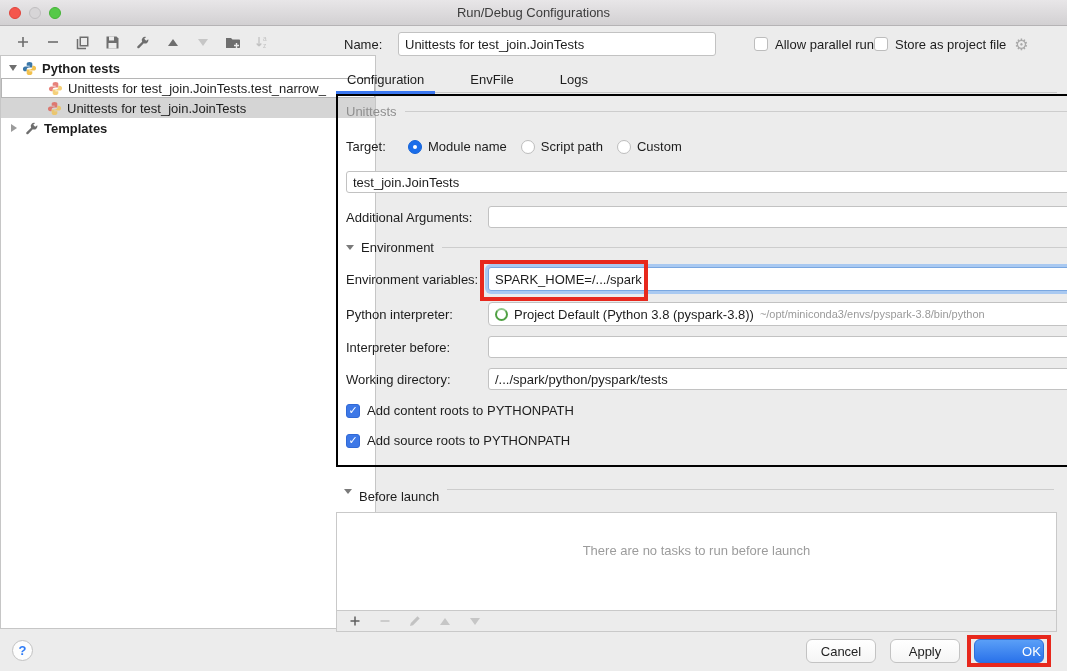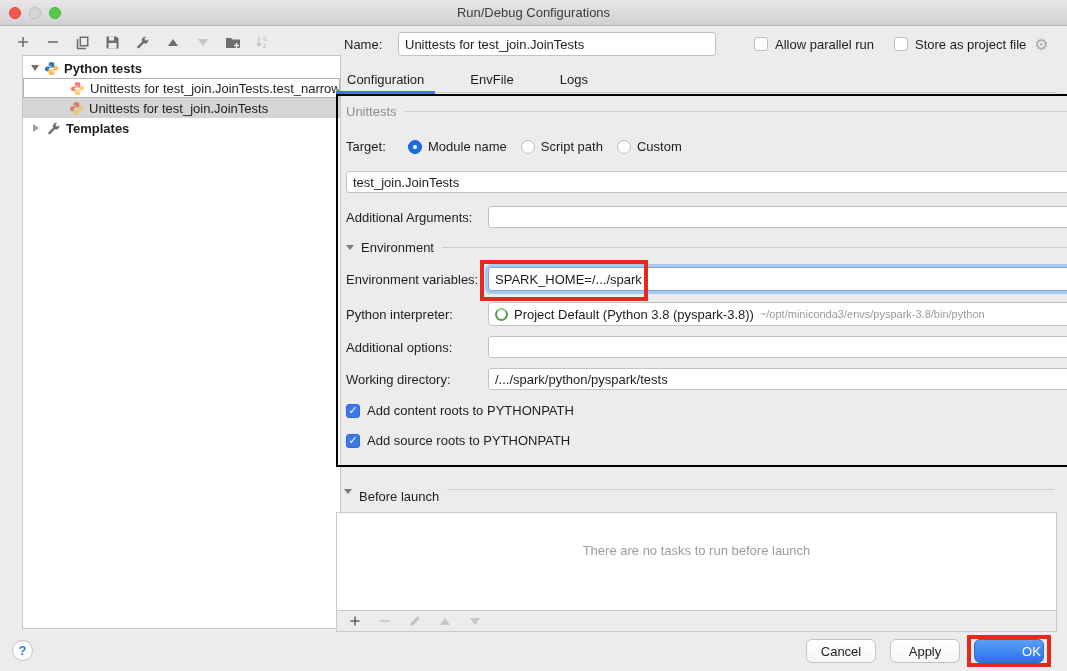--- a/index.html
+++ b/index.html
@@ -21,21 +21,21 @@
   .light.gray{background:#d7d5d7;border:1px solid #c0bec0;}
   .light.green{background:#56c949;border:1px solid #45b337;}
   .wtitle{position:absolute;left:0;right:0;top:5px;text-align:center;color:#3c3c3c;}
   
   .ltoolbar{position:absolute;left:14px;top:33px;height:18px;display:flex;gap:13px;align-items:center;}
   .tbi{width:17px;height:17px;display:inline-flex;align-items:center;justify-content:center;color:#6e6e6e;}
   .tbi.dis{color:#c2c2c2;}
   .tri-up{width:0;height:0;border-left:5px solid transparent;border-right:5px solid transparent;border-bottom:7px solid #6e6e6e;}
   .tri-dn{width:0;height:0;border-left:5px solid transparent;border-right:5px solid transparent;border-top:7px solid #c6c6c6;}
   
-  .tree{position:absolute;left:22px;top:55px;width:319px;height:574px;background:#fff;border:1px solid #c6c6c6;padding-top:2px;}
+  .tree{position:absolute;left:0;top:55px;width:376px;height:574px;background:#fff;border:1px solid #c6c6c6;padding-top:2px;}
   .trow{height:20px;display:flex;align-items:center;white-space:nowrap;overflow:hidden;}
   .tree-arrow-down{width:0;height:0;border-left:4px solid transparent;border-right:4px solid transparent;border-top:6px solid #6f6f6f;margin:0 5px 0 8px;flex:none;}
   .tree-arrow-right{width:0;height:0;border-top:4px solid transparent;border-bottom:4px solid transparent;border-left:6px solid #9b9b9b;margin:0 7px 0 10px;flex:none;}
   .trow.bold{font-weight:bold;}
   .trow.child{padding-left:46px;}
   .trow.outlined{border:1px solid #b5b5b5;}
   .trow.selected{background:#d5d5d5;}
   .ticon{width:15px;height:15px;margin-right:5px;flex:none;}
   
   .namerow{position:absolute;left:344px;top:32px;right:10px;height:24px;display:flex;align-items:center;}
@@ -197,21 +197,21 @@
   </div>
 </div>
 
 <div class="namerow">
   <span class="lbl">Name:</span>
   <input id="name-input" class="textfield" value="Unittests for test_join.JoinTests" style="">
   <span class="cbwrap" style="margin-left:38px;">
     <span class="cb"></span>
     <span>Allow parallel run</span>
   </span>
-  <span class="cbwrap" style="margin-left:20px;">
+  <span class="cbwrap" style="">
     <span class="cb"></span>
     <span>Store as project file</span>
   </span>
   <span class="gear">⚙</span>
 </div>
 
 <div class="tabs">
   <div class="tab active">
     <span>Configuration</span>
   </div>
@@ -288,21 +288,21 @@
       <span>Project Default (Python 3.8 (pyspark-3.8))</span>
       <span class="interp-path">~/opt/miniconda3/envs/pyspark-3.8/bin/python</span>
       <span class="stepper">
         <span class="chev-up"></span>
           <span class="chev-dn"></span>
       </span>
     </div>
   </div>
 
   <div class="prow" style="top:240px;">
-    <span class="flabel">Additional options:</span>
+    <span class="flabel">Interpreter before:</span>
     <div class="field">
       <span></span>
       <span class="fieldicon">
         <svg width="12" height="12" viewBox="0 0 12 12">
             <path d="M4 8l5-5M6 3h3v3" stroke="#9a9a9a" stroke-width="1.2" fill="none"></path>
           </svg>
       </span>
     </div>
   </div>
 

